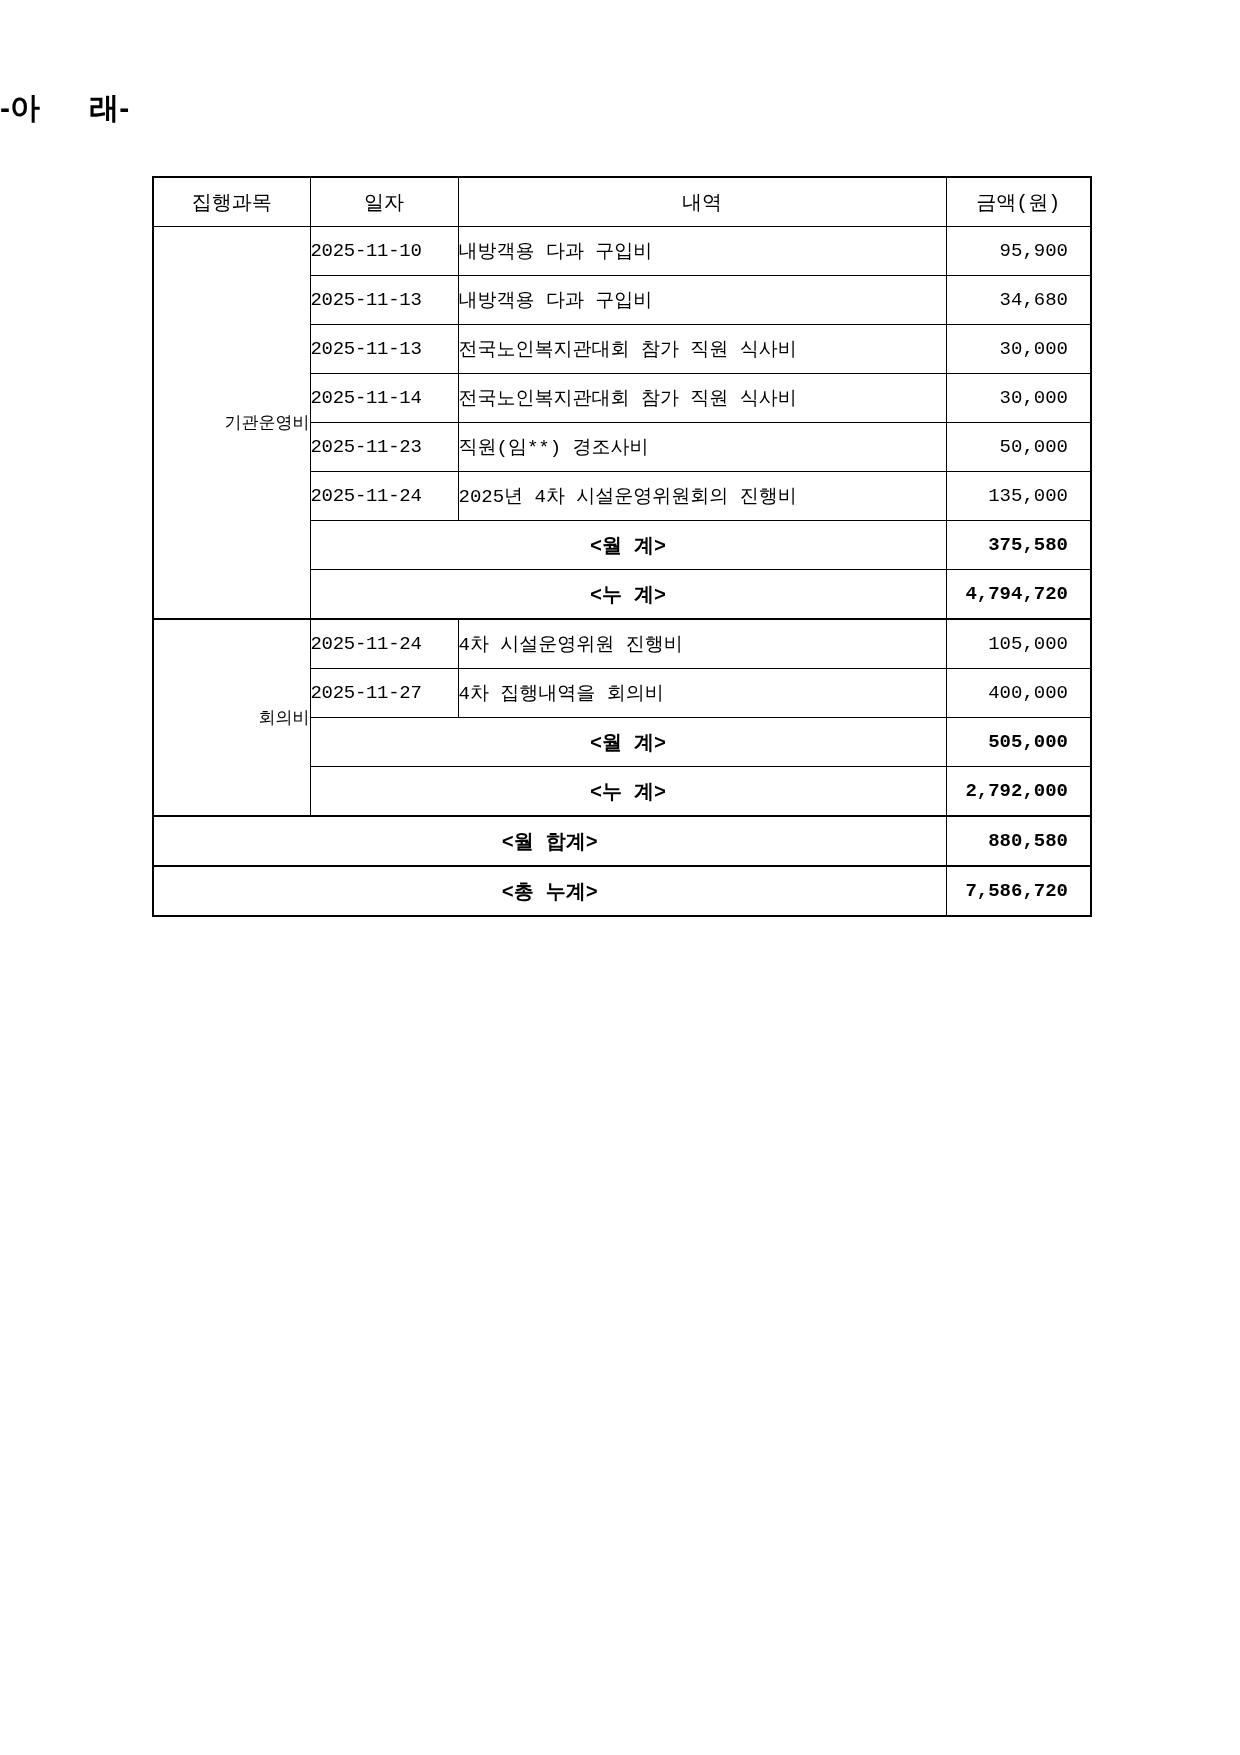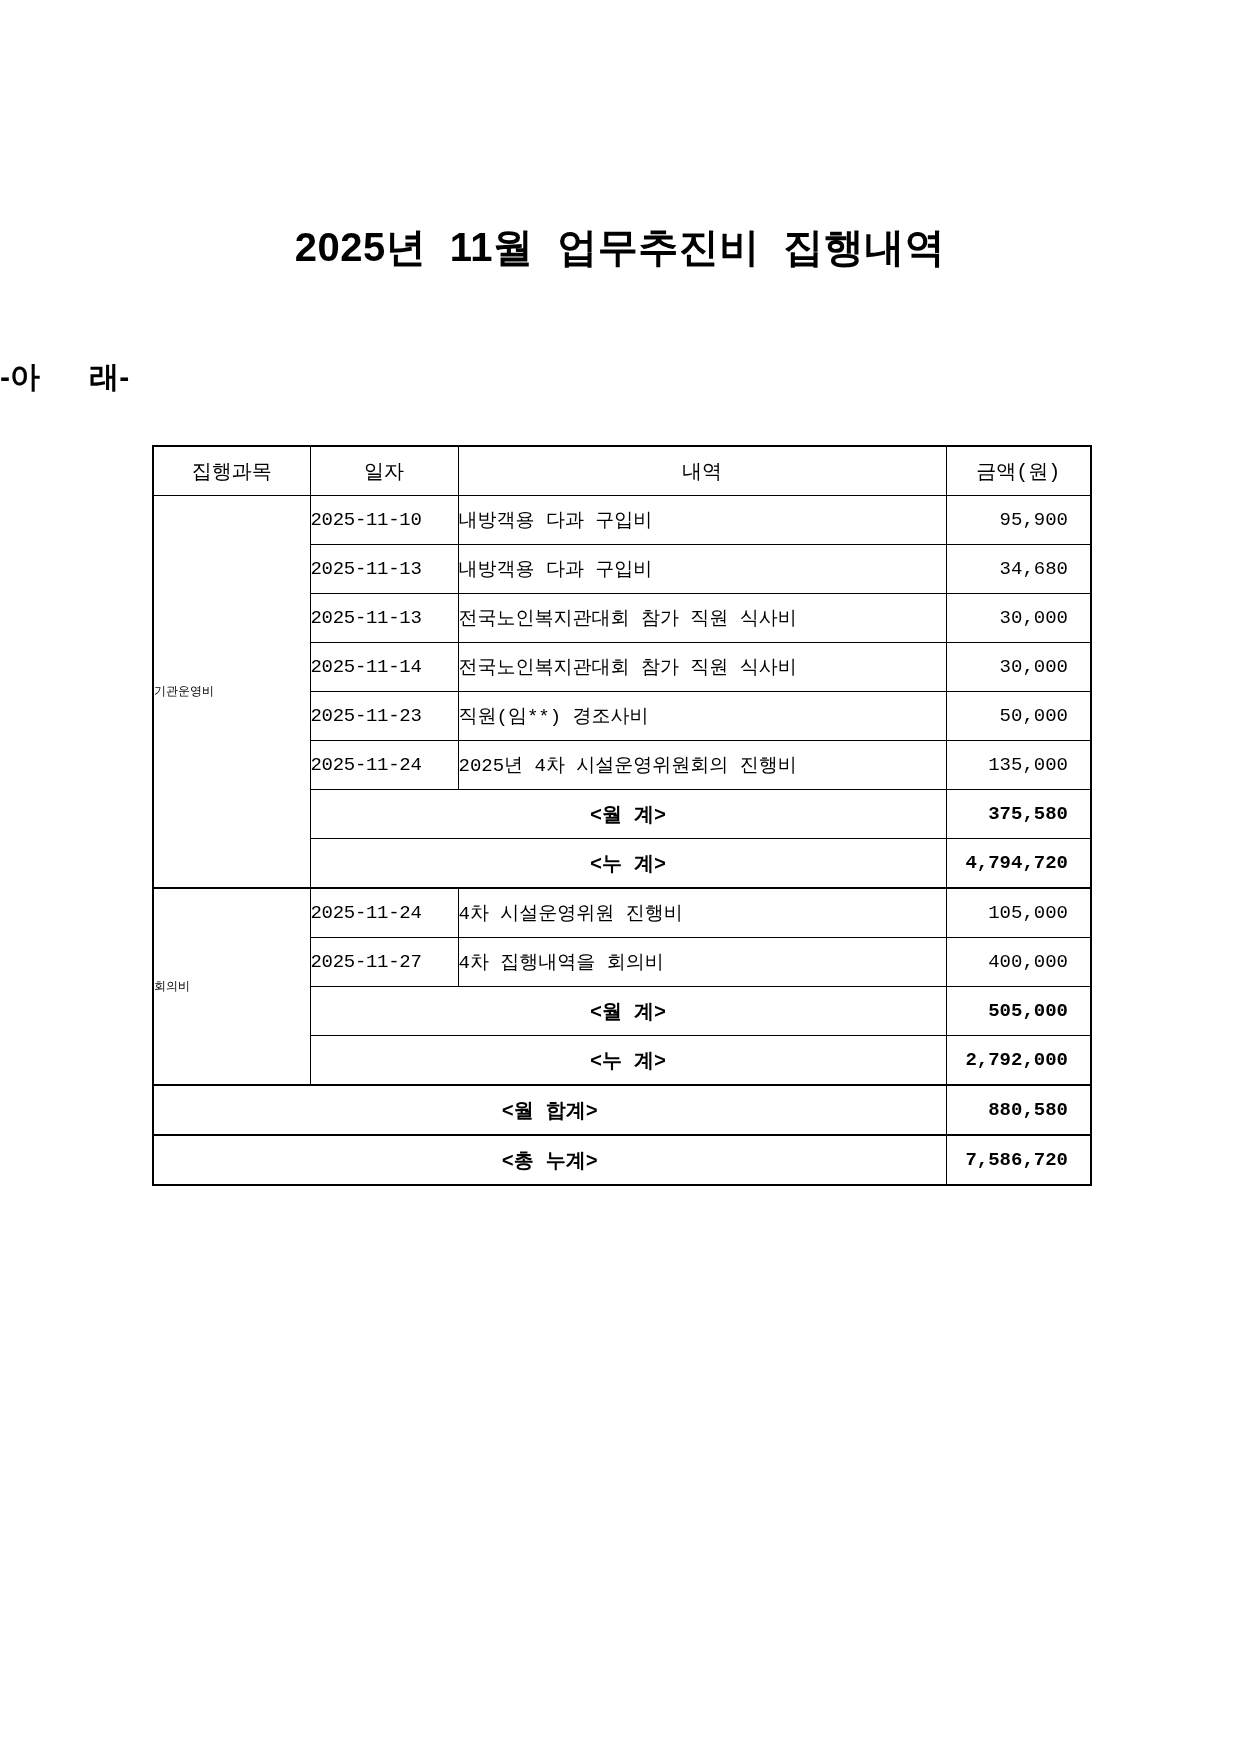--- a/index.html
+++ b/index.html
@@ -62,38 +62,37 @@
     padding: 0;
     vertical-align: middle;
     overflow: hidden;
     white-space: nowrap;
   }
   .expense-table th {
     font-weight: normal;
     text-align: center;
     font-size: 20px;
   }
-  td.cat  { text-align: left; font-size: 12px; }
+  td.cat  { text-align: right; font-size: 17px; }
   td.date { text-align: left; letter-spacing: -0.3px; }
   td.desc { text-align: left; }
   td.amt  { text-align: right; padding-right: 22px; }
   td.bold { font-weight: bold; }
   td.sublabel {
     text-align: center;
     font-weight: bold;
     font-size: 20px;
   }
   tr.section-start td { border-top: 2px solid #000000; }
 </style>
 </head>
 <body>
 
 <div class="page">
 
-  <h1 class="doc-title">2025년 11월 업무추진비 집행내역</h1>
 
 
   <div class="below-label">-아    래-</div>
 
   <table class="expense-table">
     <colgroup>
       <col class="c-cat">
         <col class="c-date">
         <col class="c-desc">
         <col class="c-amt">

